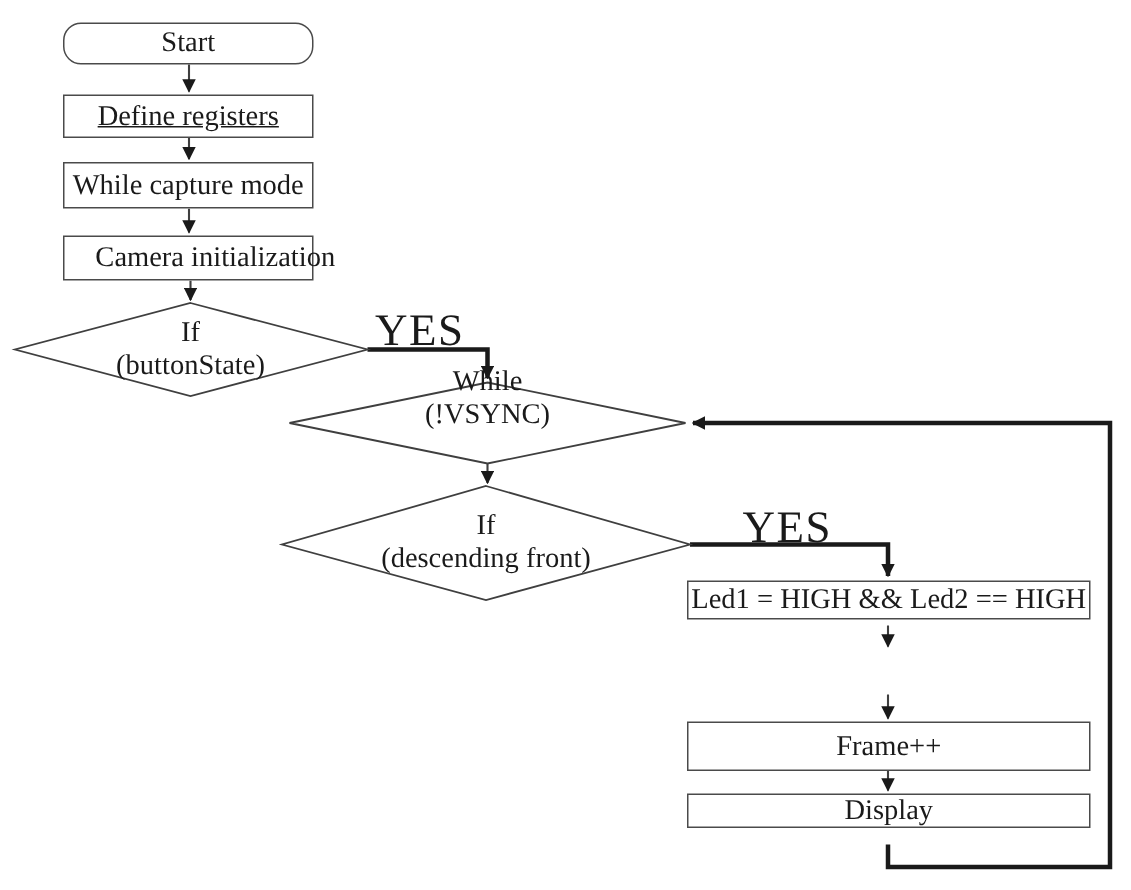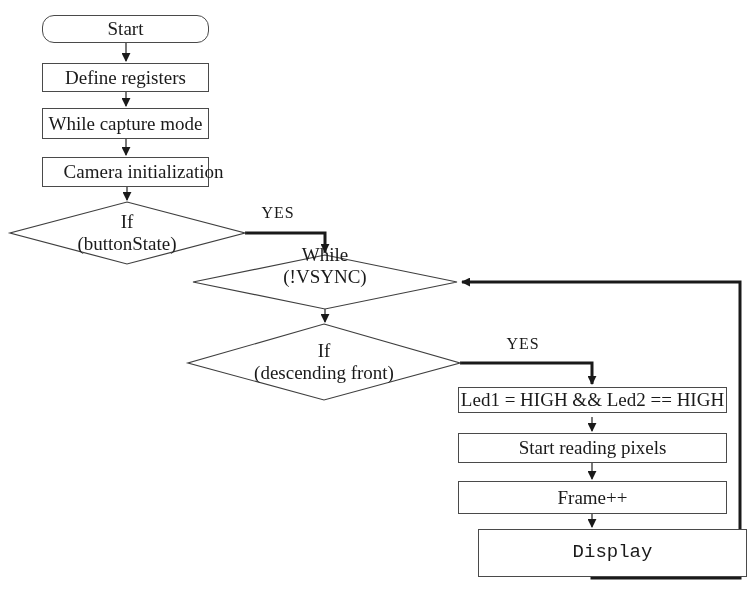--- a/index.html
+++ b/index.html
@@ -33,21 +33,21 @@
   }
   .dlabel{
     position:absolute;
     text-align:center;
     font-size:19px;line-height:22px;
     pointer-events:none;
   }
   .dlabel span{display:block;}
   .yes{
     position:absolute;
-    font-size:16px;
+    font-size:30px;
     text-align:center;
     letter-spacing:1px;
   }
 </style>
 </head>
 <body>
 
 <div id="canvas">
 
   <svg id="connectors" viewBox="0 0 754 593" xmlns="http://www.w3.org/2000/svg">
@@ -73,28 +73,27 @@
     <path class="thick" d="M460,363 H592 V384" marker-end="url(#arrow)"></path>
 
     <path class="thick" d="M592,563 V578 H740 V282 H462" marker-end="url(#arrow)"></path>
 
     <polygon class="diamond" points="127,202 245,233 127,264 10,233"></polygon>
     <polygon class="diamond" points="325,255 457,282 325,309 193,282"></polygon>
     <polygon class="diamond" points="324,324 460,363 324,400 188,363"></polygon>
   </svg>
 
   <div class="pbox" style="left:42px;top:15px;width:167px;height:28px;border-radius:12px;">Start</div>
-  <div class="pbox" style="left:42px;top:63px;width:167px;height:29px;">Define registers</div>
+  <div class="pbox" style="left:42px;top:63px;width:167px;height:29px;text-decoration:underline;">Define registers</div>
   <div class="pbox" style="left:42px;top:108px;width:167px;height:31px;">While capture mode</div>
   <div class="pbox" style="left:42px;top:157px;width:167px;height:30px;padding-left:36px;">Camera initialization</div>
 
   <div class="pbox" style="left:458px;top:387px;width:269px;height:26px;">Led1 = HIGH &amp;&amp; Led2 == HIGH</div>
-  <div class="pbox" style="left:458px;top:433px;width:269px;height:30px;">Start reading pixels</div>
   <div class="pbox" style="left:458px;top:481px;width:269px;height:33px;">Frame++</div>
-  <div class="pbox" style="left:478px;top:529px;width:269px;height:48px;font-family:Liberation Mono, monospace;">Display</div>
+  <div class="pbox" style="left:458px;top:529px;width:269px;height:23px;">Display</div>
 
   <div class="dlabel" style="left:17px;top:211px;width:220px;">
     <span>If</span>
     <span>(buttonState)</span>
   </div>
   <div class="dlabel" style="left:225px;top:244px;width:200px;">
     <span>While</span>
     <span>(!VSYNC)</span>
   </div>
   <div class="dlabel" style="left:214px;top:340px;width:220px;">

